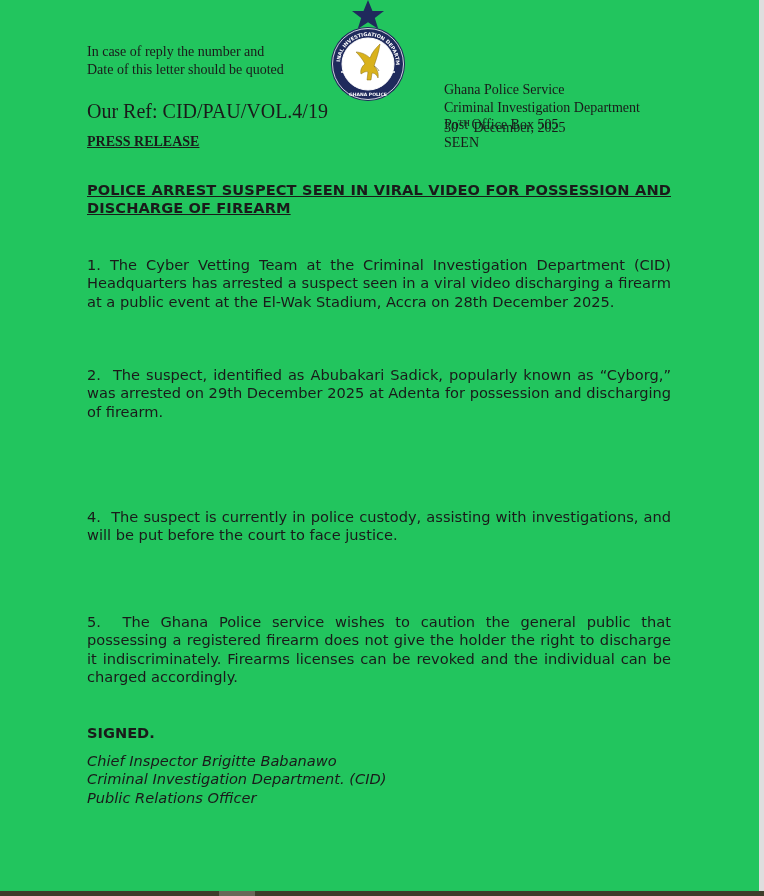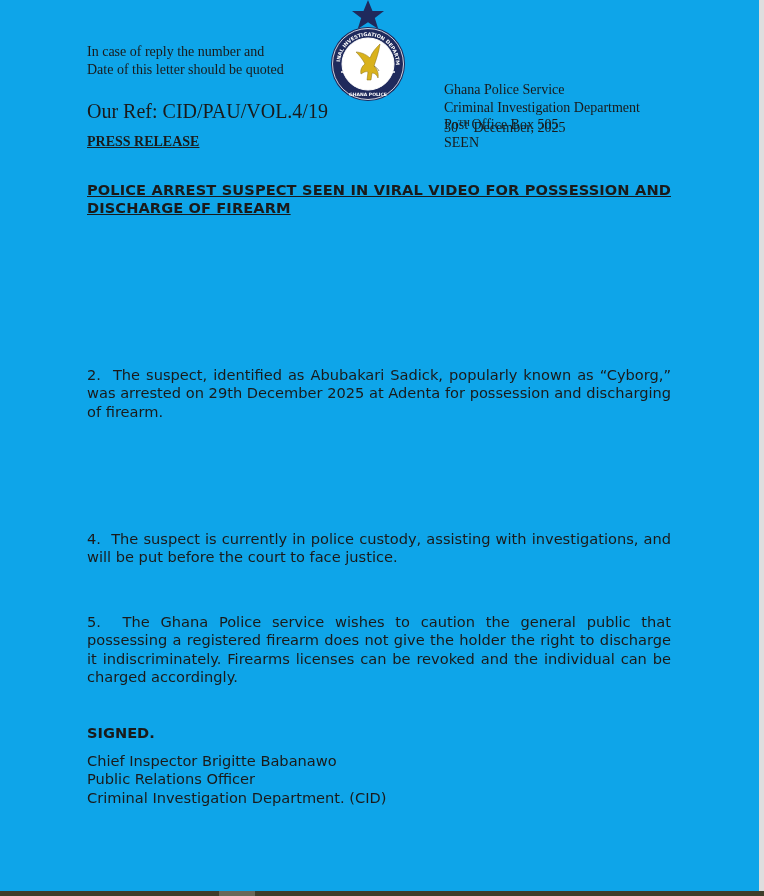--- a/index.html
+++ b/index.html
@@ -3,21 +3,21 @@
 <meta charset="utf-8">
 <style>
   html, body { margin: 0; padding: 0; }
   body {
     width: 764px; height: 896px; overflow: hidden;
     background: #ffffff; position: relative;
     color: #1a1a1a;
   }
   .page {
     position: absolute; left: 0; top: 0; width: 759px; height: 891px;
-    background: #0ea5e9;
+    background: #22c55e;
   }
   .scroll-strip {
     position: absolute; left: 759px; top: 0; width: 5px; height: 891px;
     background: #dedede;
   }
   .bottom-bar {
     position: absolute; left: 0; top: 891px; width: 764px; height: 5px;
     background: #3f3d2a;
   }
   .bottom-bar .thumb {
@@ -59,31 +59,31 @@
     letter-spacing: 0.1px;
   }
   .para {
     position: absolute; left: 87px; width: 584px;
     font-size: 14.6px; line-height: 18.3px;
     text-align: justify; text-align-last: left;
   }
   .p1 { top: 256px; }
   .p2 { top: 366px; }
   .p3 { top: 459px; }
-  .p4 { top: 530px; }
+  .p4 { top: 508px; }
   .p5 { top: 613px; }
   .signed {
     position: absolute; left: 87px; top: 724px;
     font-size: 14.6px; font-weight: bold; line-height: 18px;
   }
   .signatory {
     position: absolute; left: 87px; top: 752px;
     font-size: 14.6px; line-height: 18.3px;
   }
-  .signatory div { white-space: nowrap; }
+  .signatory div { white-space: nowrap; font-style: italic; }
 </style>
 </head>
 <body>
 
 <div class="page">
 
   <div class="reply-note serif">
     <div>In case of reply the number and</div>
     <div>Date of this letter should be quoted</div>
   </div>
@@ -121,28 +121,29 @@
     <div>Ghana Police Service</div>
     <div>Criminal Investigation Department</div>
     <div>Post Office Box 505</div>
     <div>SEEN</div>
   </div>
 
   <div class="date serif"><span>30</span><sup>TH</sup><span> December, 2025</span></div>
 
   <div class="headline sans">POLICE ARREST SUSPECT SEEN IN VIRAL VIDEO FOR POSSESSION AND DISCHARGE OF FIREARM</div>
 
+  <div class="para p1 sans">1. The Cyber Vetting Team at the Criminal Investigation Department (CID) Headquarters has arrested a suspect seen in a viral video discharging a firearm at a public event at the El-Wak Stadium, Accra on 28th December 2025.</div>
   <div class="para p2 sans">2.&nbsp;&nbsp;The suspect, identified as Abubakari Sadick, popularly known as “Cyborg,” was arrested on 29th December 2025 at Adenta for possession and discharging of firearm.</div>
   <div class="para p4 sans">4.&nbsp;&nbsp;The suspect is currently in police custody, assisting with investigations, and will be put before the court to face justice.</div>
   <div class="para p5 sans">5.&nbsp;&nbsp;The Ghana Police service wishes to caution the general public that possessing a registered firearm does not give the holder the right to discharge it indiscriminately. Firearms licenses can be revoked and the individual can be charged accordingly.</div>
 
   <div class="signed sans">SIGNED.</div>
   <div class="signatory sans">
     <div>Chief Inspector Brigitte Babanawo</div>
+    <div>Criminal Investigation Department. (CID)</div>
     <div>Public Relations Officer</div>
-    <div>Criminal Investigation Department. (CID)</div>
   </div>
 </div>
 
 <div class="scroll-strip"></div>
 <div class="bottom-bar">
   <div class="thumb"></div>
 </div>
 
 </body></html>

